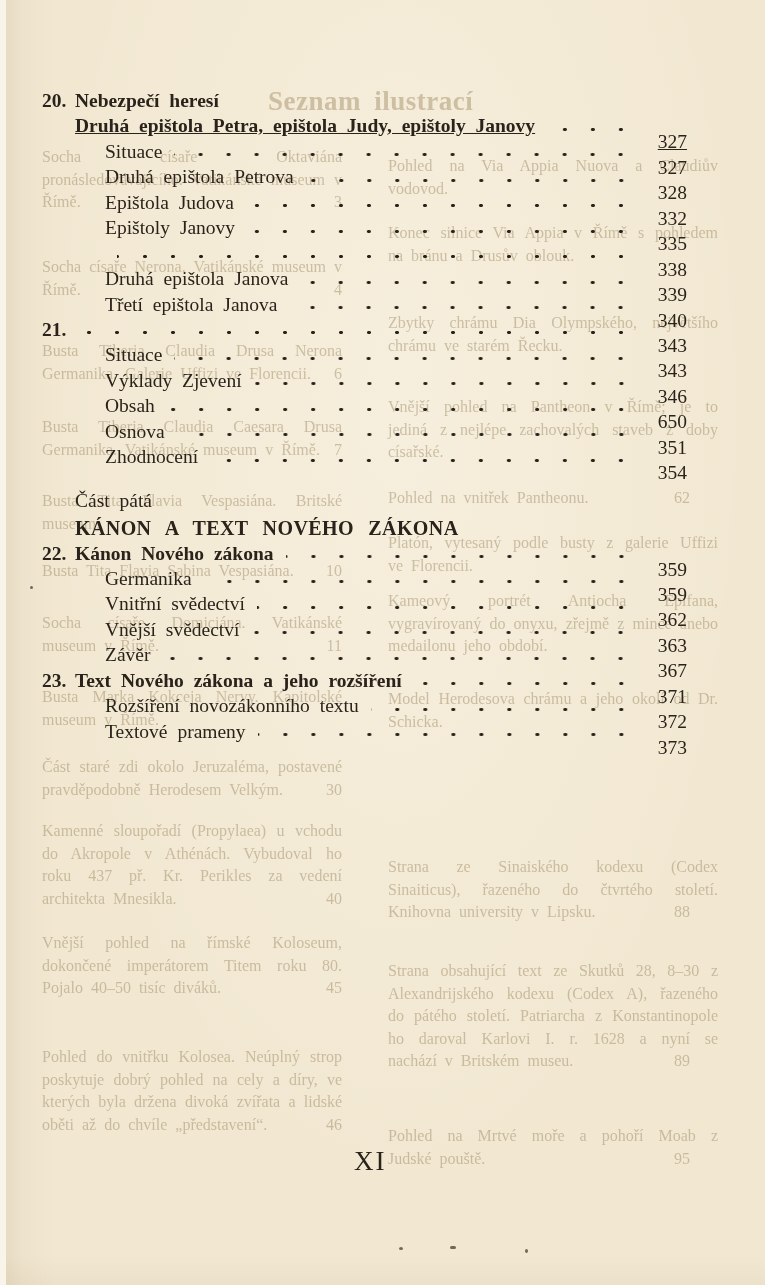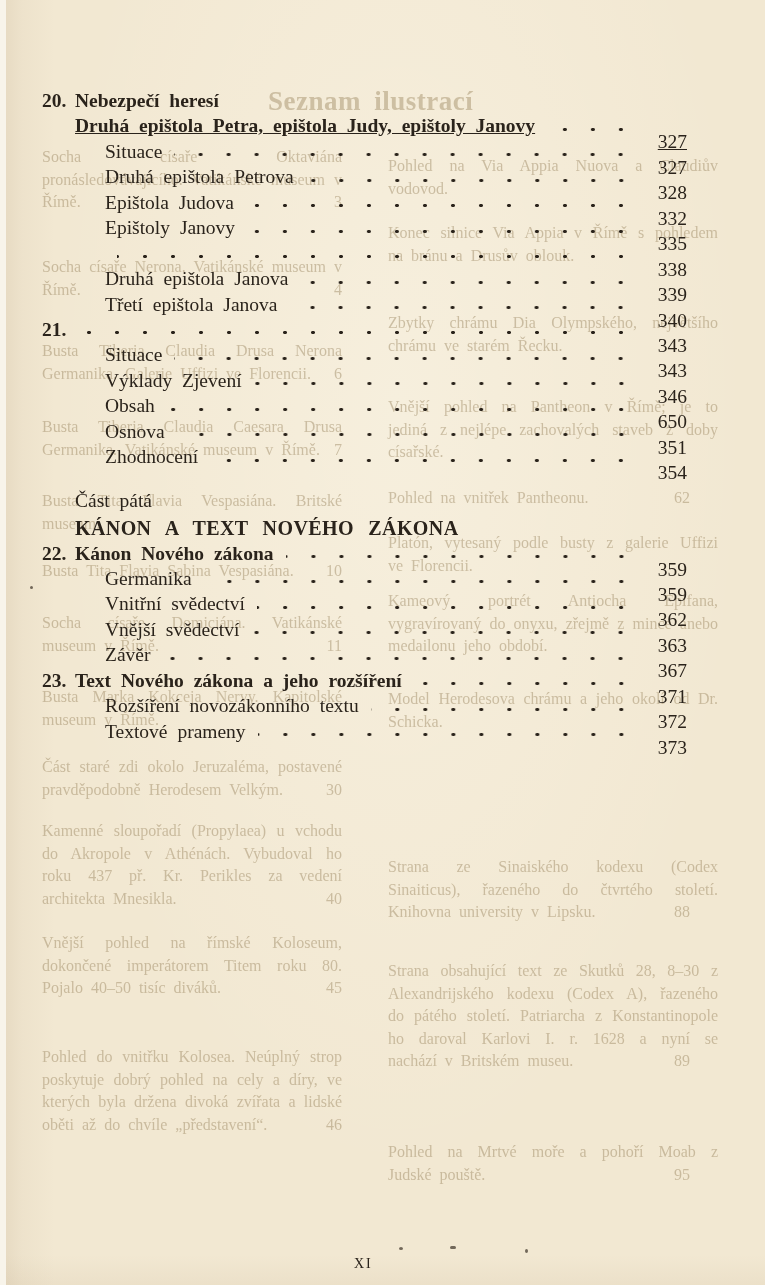--- a/index.html
+++ b/index.html
@@ -69,22 +69,22 @@
   .toc-row .pg   { flex:none; min-width:42px; text-align:right; font-weight:normal;margin-top:16px; }
   .row-chapter    { font-weight:bold; }
   .row-bold-entry { padding-left:33px; font-weight:bold;text-decoration:underline; }
   .row-entry      { padding-left:63px; }
   .row-part-label { padding-left:33px; margin-top:17px; height:28px; line-height:28px; }
   .row-part-title { padding-left:33px; height:26px; line-height:26px;
                     font-weight:bold; font-size:20px;
                     word-spacing:9px; letter-spacing:0.4px; }
   
   .folio {
-    position:absolute; left:354px; top:1256px;
-    font-size:14px; letter-spacing:2px;
+    position:absolute; left:354px; top:1146px;
+    font-size:27px; letter-spacing:2px;
   }
   .speck { position:absolute; background:rgba(60,50,38,0.7); border-radius:50%; }
   .speck1 { left:30px;  top:586px;  width:3px; height:3px; }
   .speck2 { left:399px; top:1247px; width:4px; height:3px; }
   .speck3 { left:450px; top:1246px; width:6px; height:3px; border-radius:2px; }
   .speck4 { left:525px; top:1249px; width:3px; height:4px; }
 </style>
 </head>
 <body>
 
@@ -111,21 +111,21 @@
         <div class="ghost-block" style="top: 155px;"><span class="ghost-text">Pohled na Via Appia Nuova a Claudiův vodovod.</span></div>
         <div class="ghost-block" style="top: 222px;"><span class="ghost-text">Konec silnice Via Appia v Římě s pohledem na bránu a Drusův oblouk.</span></div>
         <div class="ghost-block" style="top: 312px;"><span class="ghost-text">Zbytky chrámu Dia Olympského, největšího chrámu ve starém Řecku.</span></div>
         <div class="ghost-block" style="top: 396px;"><span class="ghost-text">Vnější pohled na Pantheon v Římě; je to jediná z nejlépe zachovalých staveb z doby císařské.</span></div>
         <div class="ghost-block" style="top: 487px;"><span class="ghost-text">Pohled na vnitřek Pantheonu.</span><span class="ghost-page">62</span></div>
         <div class="ghost-block" style="top: 532px;"><span class="ghost-text">Platón, vytesaný podle busty z galerie Uffizi ve Florencii.</span></div>
         <div class="ghost-block" style="top: 590px;"><span class="ghost-text">Kameový portrét Antiocha Epifana, vygravírovaný do onyxu, zřejmě z mince anebo medailonu jeho období.</span></div>
         <div class="ghost-block" style="top: 688px;"><span class="ghost-text">Model Herodesova chrámu a jeho okolí od Dr. Schicka.</span></div>
         <div class="ghost-block" style="top: 856px;"><span class="ghost-text">Strana ze Sinaiského kodexu (Codex Sinaiticus), řazeného do čtvrtého století. Knihovna university v Lipsku.</span><span class="ghost-page">88</span></div>
         <div class="ghost-block" style="top: 960px;"><span class="ghost-text">Strana obsahující text ze Skutků 28, 8–30 z Alexandrijského kodexu (Codex A), řazeného do pátého století. Patriarcha z Konstantinopole ho daroval Karlovi I. r. 1628 a nyní se nachází v Britském museu.</span><span class="ghost-page">89</span></div>
-        <div class="ghost-block" style="top: 1125px; margin-top: 16px;"><span class="ghost-text">Pohled na Mrtvé moře a pohoří Moab z Judské pouště.</span><span class="ghost-page">95</span></div>
+        <div class="ghost-block" style="top: 1125px;"><span class="ghost-text">Pohled na Mrtvé moře a pohoří Moab z Judské pouště.</span><span class="ghost-page">95</span></div>
       </div>
   </div>
 
   <div class="toc" id="toc">
       <div class="toc-row row-chapter">
         <span class="num">20.</span>
         <span class="txt">Nebezpečí heresí</span>
       </div>
       <div class="toc-row row-bold-entry">
         <span class="txt">Druhá epištola Petra, epištola Judy, epištoly Janovy</span>

